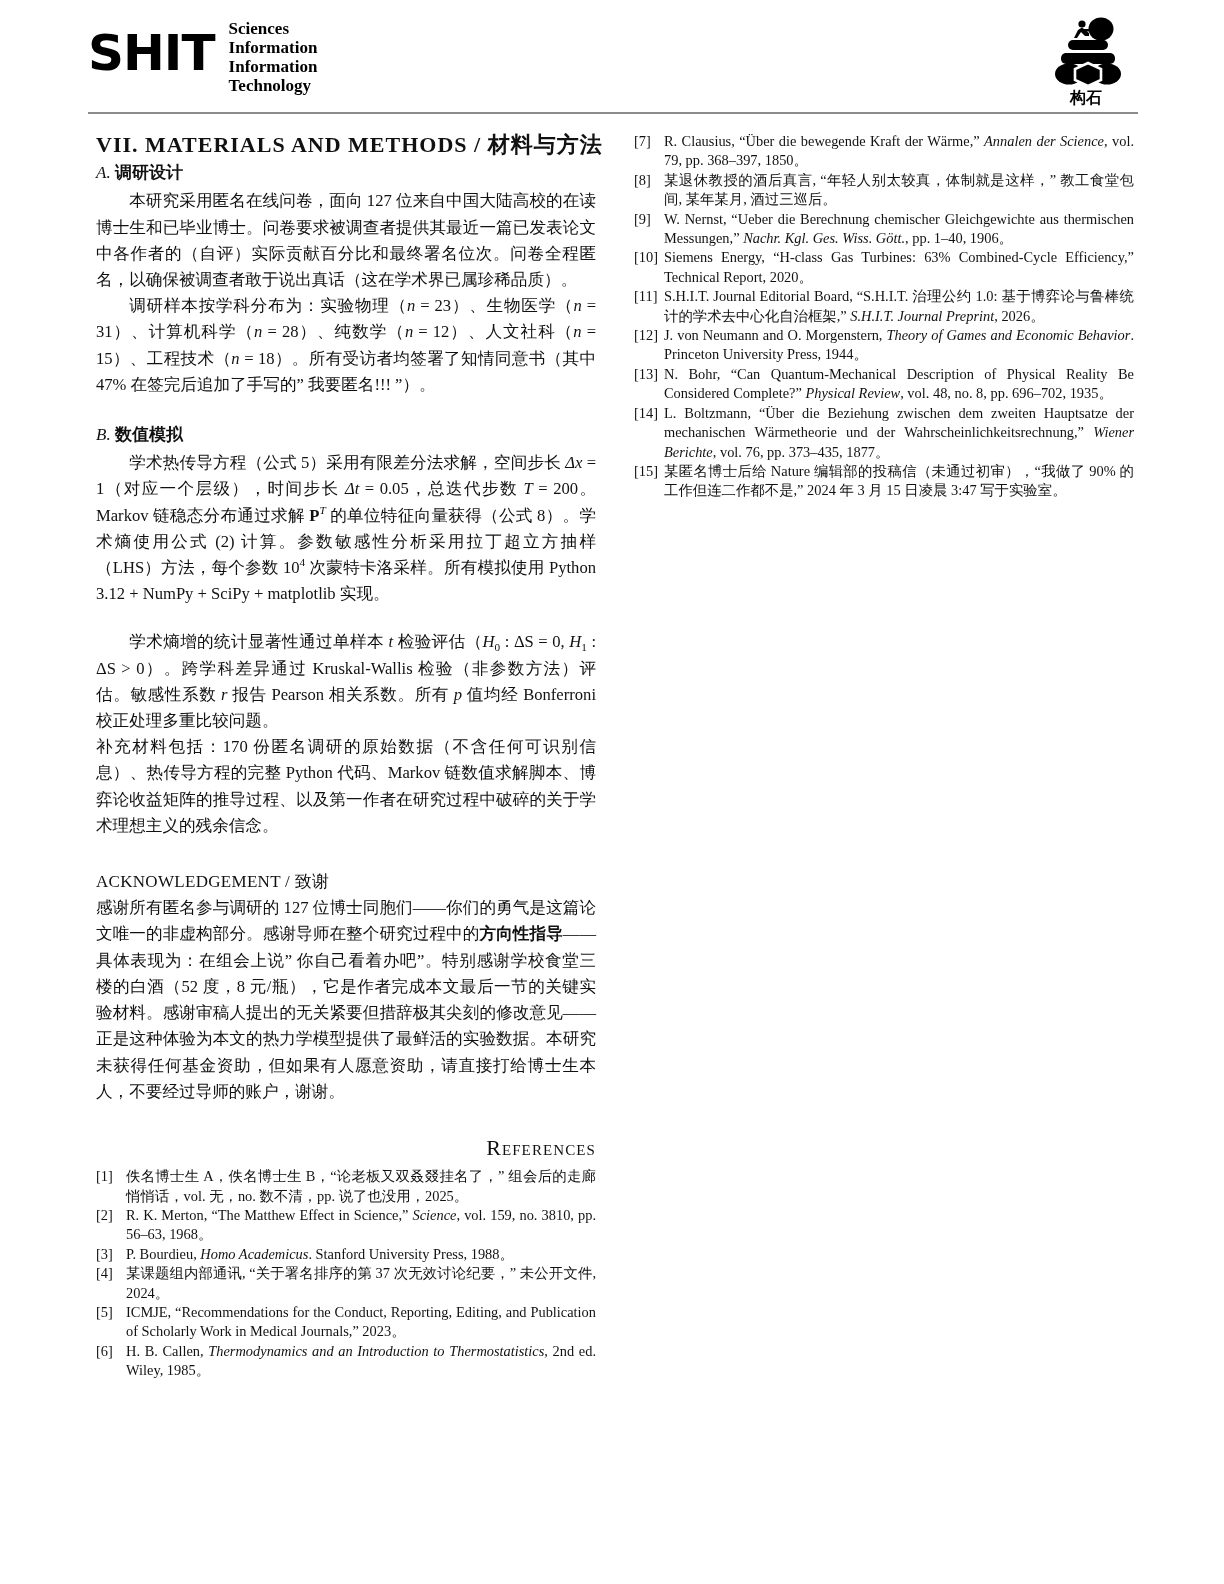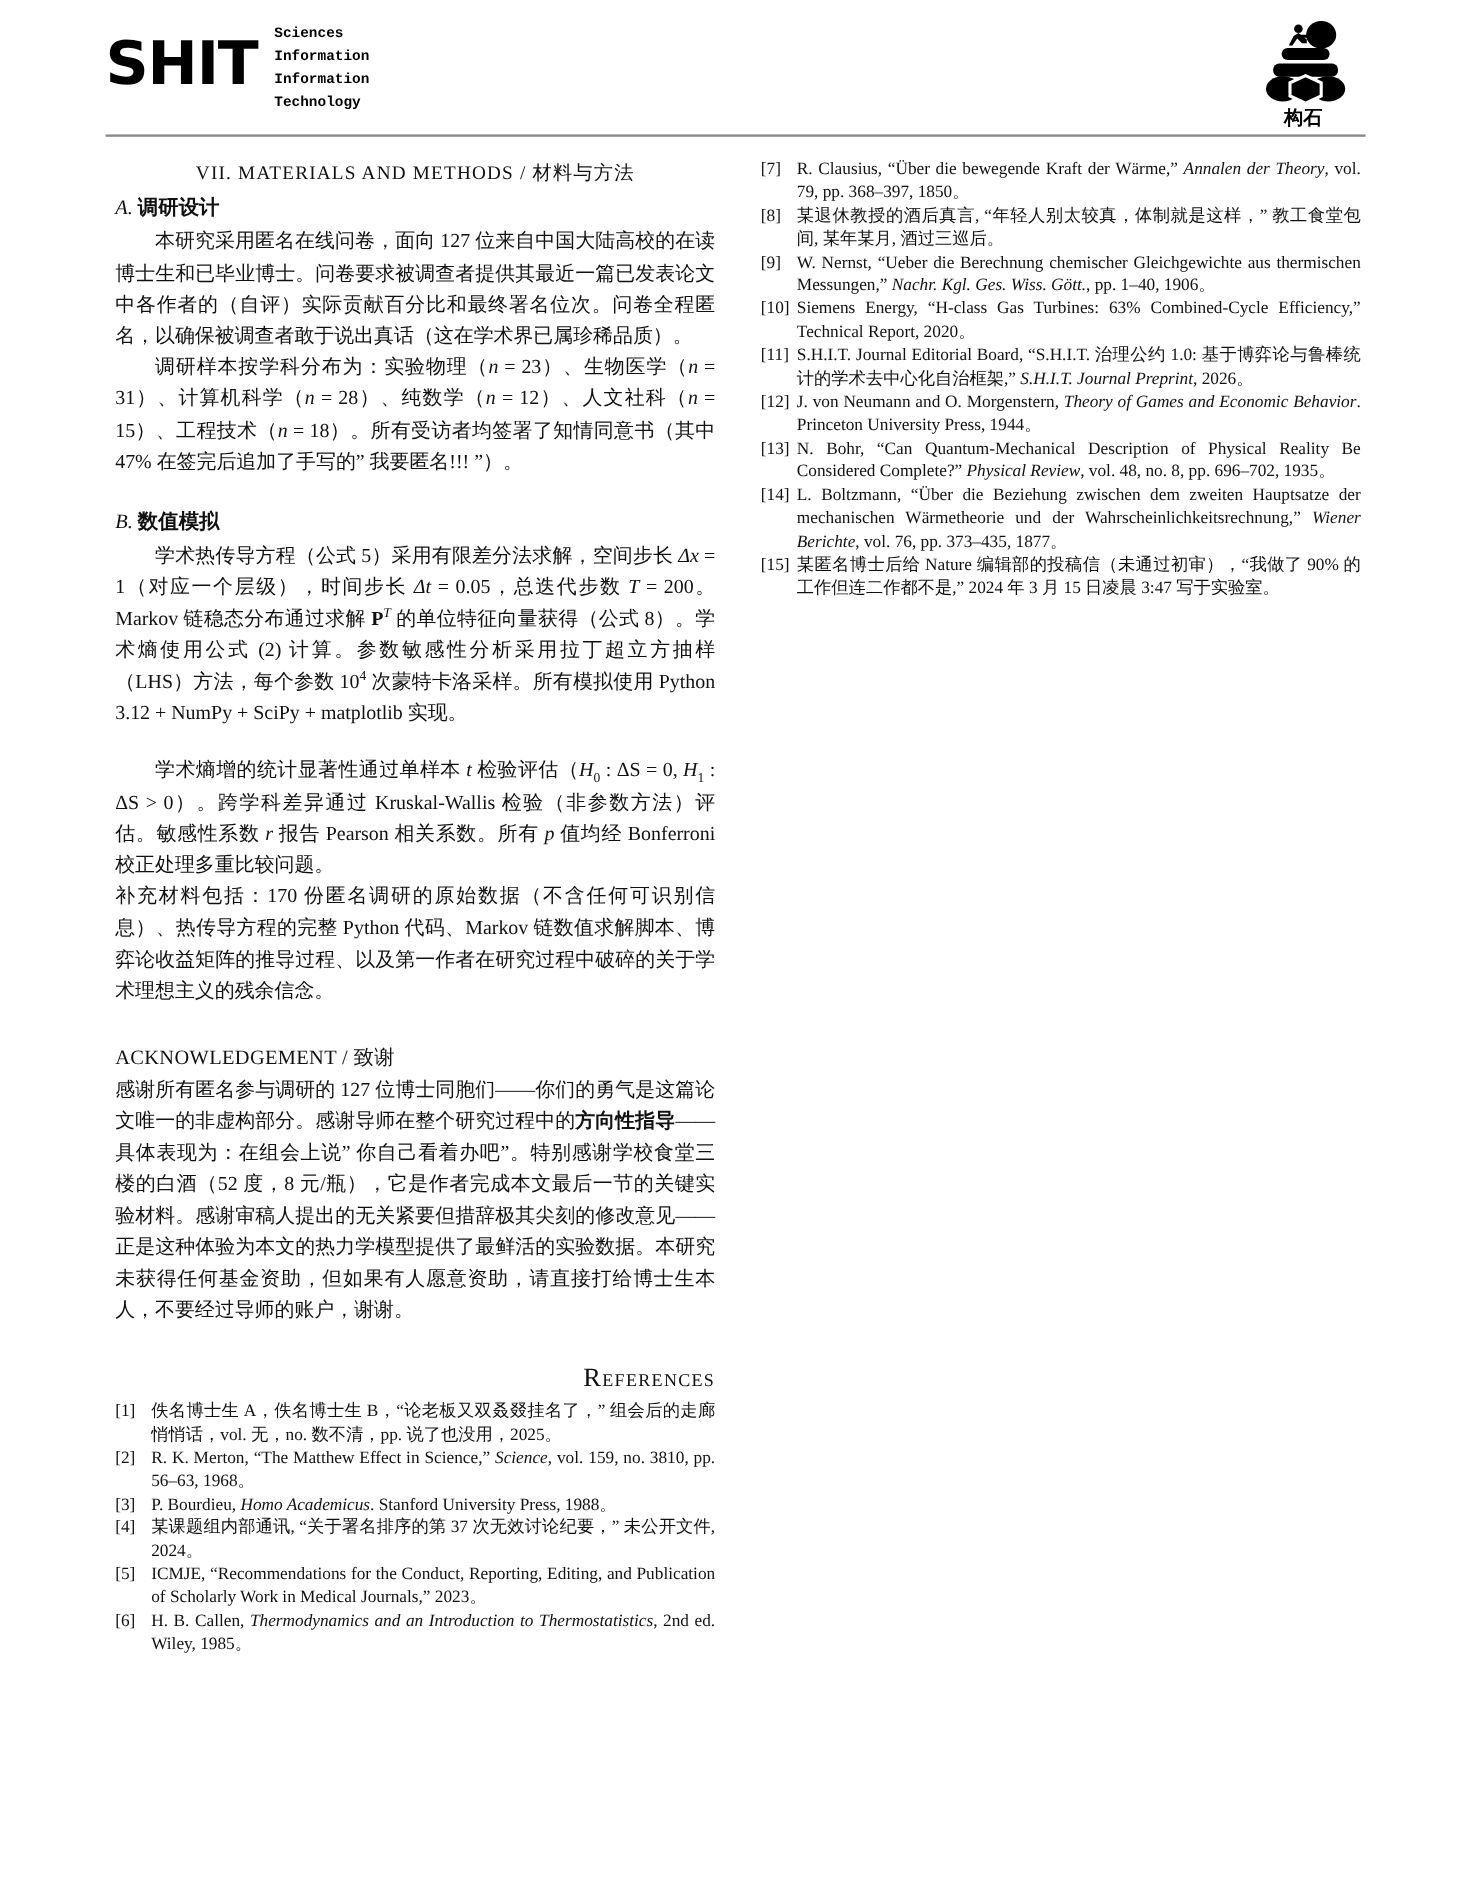--- a/index.html
+++ b/index.html
@@ -44,23 +44,23 @@
     font-family: "DejaVu Sans", sans-serif;
     font-weight: 700;
     font-size: 50px;
     line-height: 78px;
     letter-spacing: -1px;
     color: #000;
   }
   .logo-expansion {
     margin-left: 14px;
     margin-top: 5px;
-    font-family: Liberation Mono, monospace;
+    font-family: Liberation Serif, serif;
     font-weight: 700;
-    font-size: 12px;
+    font-size: 17px;
     line-height: 19px;
     color: #000;
   }
   .logo-expansion div { white-space: nowrap; }
 
   .pub-logo {
     position: absolute;
     right: 0;
     top: 2px;
     width: 104px;
@@ -94,25 +94,26 @@
     line-height: 26.2px;
     text-align: justify;
     text-justify: inter-word;
   }
   .col-left  { left: 96px; }
   .col-right { left: 634px; }
 
   
   .sec-title {
     text-align: center;
-    font-size: 16px;
+    font-size: 22px;
     letter-spacing: 1.0px;
     margin: 0 0 2px 0;
     font-variant: small-caps;
     white-space: nowrap;
+    font-weight: bold;
   }
   .subsec {
     font-style: italic;
     font-size: 17px;
     margin: 2px 0 2px 0;
   }
   .subsec .cn { font-style: normal; font-weight: 600; }
 
   p.body {
     margin: 0;
@@ -277,21 +278,21 @@
         <div class="refnum">[6]</div>
         <div class="reftext">H. B. Callen, <i>Thermodynamics and an Introduction to Thermostatistics</i>, 2nd ed. Wiley, 1985。</div>
       </div>
     </div>
   </div>
 
   <div class="col col-right">
     <div class="reflist">
       <div class="refitem">
         <div class="refnum">[7]</div>
-        <div class="reftext">R. Clausius, “Über die bewegende Kraft der Wärme,” <i>Annalen der Theory</i>, vol. 79, pp. 368–397, 1850。</div>
+        <div class="reftext">R. Clausius, “Über die bewegende Kraft der Wärme,” <i>Annalen der Science</i>, vol. 79, pp. 368–397, 1850。</div>
       </div>
       <div class="refitem">
         <div class="refnum">[8]</div>
         <div class="reftext">某退休教授的酒后真言, “年轻人别太较真，体制就是这样，” 教工食堂包间, 某年某月, 酒过三巡后。</div>
       </div>
       <div class="refitem">
         <div class="refnum">[9]</div>
         <div class="reftext">W. Nernst, “Ueber die Berechnung chemischer Gleichgewichte aus thermischen Messungen,” <i>Nachr. Kgl. Ges. Wiss. Gött.</i>, pp. 1–40, 1906。</div>
       </div>
       <div class="refitem">

